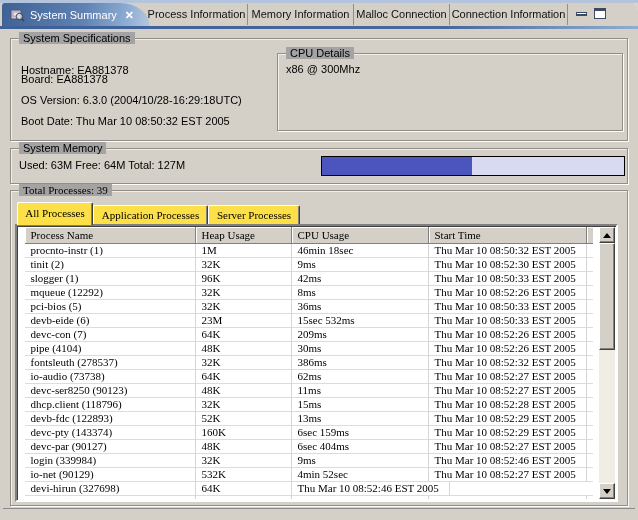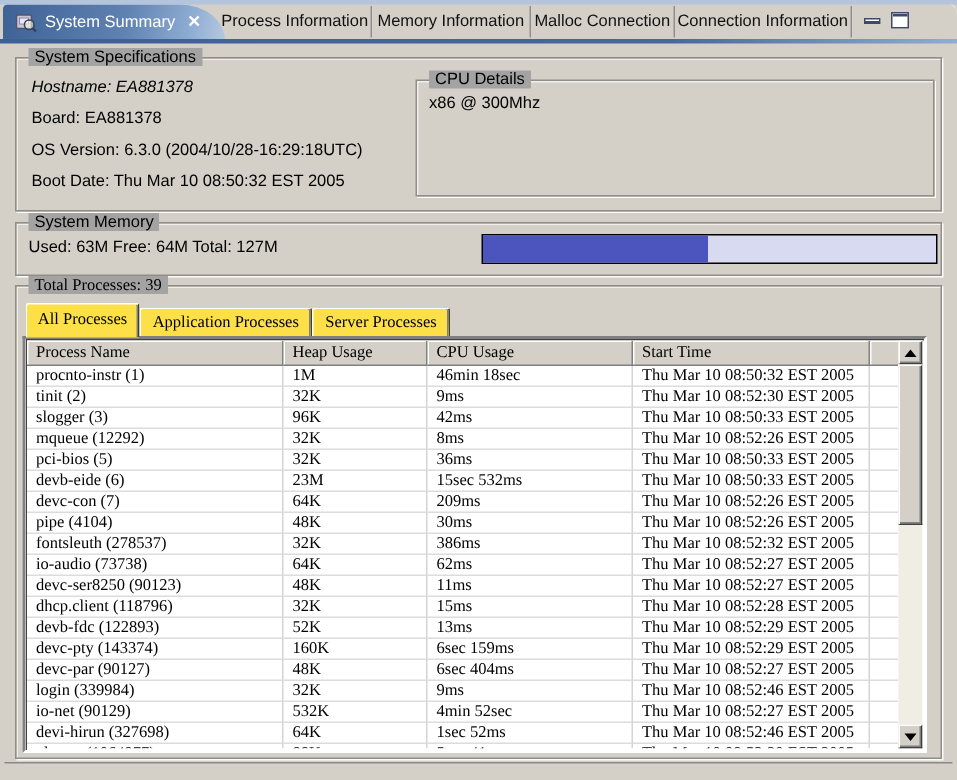--- a/index.html
+++ b/index.html
@@ -53,21 +53,21 @@
     box-shadow: inset -1px 0 0 #808080;
     border-top-left-radius:2px; border-top-right-radius:2px; white-space:nowrap; }
   .ptab.active { top:11px; height:23px; line-height:21px; z-index:3; }
   .ptab.idle   { top:14px; height:20px; line-height:18px; z-index:1; }
 
   
   .tframe { position:absolute; left:4px; top:33px; width:603px; height:278px;
     border:2px solid; border-color:#808080 #fff #fff #808080; background:#fff;
     box-shadow: inset 1px 1px 0 #404040; z-index:2; }
   .tinner { position:absolute; left:1px; top:1px; right:1px; bottom:1px; display:flex; background:#fff; overflow:hidden; }
-  .tcols { width:583px; display:flex; flex-direction:column; overflow:hidden; }
+  .tcols { width:583px; display:flex; flex-direction:column; overflow:hidden;align-items:center; }
   .thead { display:flex; height:17px; flex:0 0 17px; }
   .hcell { background:#d4d0c8; border-right:1px solid #808080; border-bottom:1px solid #808080;
     box-shadow: inset 1px 1px 0 #fff; padding-left:6px; line-height:16px; white-space:nowrap; overflow:hidden; }
   .tbody { flex:1; overflow:hidden; }
   .trow { display:flex; height:14px; }
   .tcell { border-right:1px solid #d4d4d4; border-bottom:1px solid #dcdcdc; padding-left:6px;
     line-height:13px; white-space:nowrap; overflow:hidden; }
   .c-name { width:171px; } .c-heap { width:96px; } .c-cpu { width:137px; } .c-start { width:158px; } .c-fill { flex:1; border-right:none; }
   .hcell.c-fill { border-right:none; }
 
@@ -114,21 +114,21 @@
   </div>
   <div class="tab-underline"></div>
 
   <div class="edge edge-left"></div>
   <div class="edge edge-right"></div>
   <div class="view-bottom-line"></div>
   <div class="edge edge-bottom"></div>
 
   <div class="group g-spec">
     <span class="gtitle">System Specifications</span>
-    <div class="spec-line" style="top:13px;font-style:italic;">Hostname: EA881378</div>
+    <div class="spec-line" style="top:25px;">Hostname: EA881378</div>
     <div class="spec-line" style="top:34px;">Board: EA881378</div>
     <div class="spec-line" style="top:55px;">OS Version: 6.3.0 (2004/10/28-16:29:18UTC)</div>
     <div class="spec-line" style="top:76px;">Boot Date: Thu Mar 10 08:50:32 EST 2005</div>
     <div class="group g-cpu">
       <span class="gtitle">CPU Details</span>
       <div class="cpu-val">x86 @ 300Mhz</div>
     </div>
   </div>
 
   <div class="group g-mem">
@@ -165,21 +165,21 @@
                 <div class="tcell c-fill"></div>
               </div>
               <div class="trow">
                 <div class="tcell c-name">tinit (2)</div>
                 <div class="tcell c-heap">32K</div>
                 <div class="tcell c-cpu">9ms</div>
                 <div class="tcell c-start">Thu Mar 10 08:52:30 EST 2005</div>
                 <div class="tcell c-fill"></div>
               </div>
               <div class="trow">
-                <div class="tcell c-name">slogger (3)</div>
+                <div class="tcell c-name">slogger (1)</div>
                 <div class="tcell c-heap">96K</div>
                 <div class="tcell c-cpu">42ms</div>
                 <div class="tcell c-start">Thu Mar 10 08:50:33 EST 2005</div>
                 <div class="tcell c-fill"></div>
               </div>
               <div class="trow">
                 <div class="tcell c-name">mqueue (12292)</div>
                 <div class="tcell c-heap">32K</div>
                 <div class="tcell c-cpu">8ms</div>
                 <div class="tcell c-start">Thu Mar 10 08:52:26 EST 2005</div>
@@ -272,21 +272,20 @@
               <div class="trow">
                 <div class="tcell c-name">io-net (90129)</div>
                 <div class="tcell c-heap">532K</div>
                 <div class="tcell c-cpu">4min 52sec</div>
                 <div class="tcell c-start">Thu Mar 10 08:52:27 EST 2005</div>
                 <div class="tcell c-fill"></div>
               </div>
               <div class="trow">
                 <div class="tcell c-name">devi-hirun (327698)</div>
                 <div class="tcell c-heap">64K</div>
-                <div class="tcell c-cpu">1sec 52ms</div>
                 <div class="tcell c-start">Thu Mar 10 08:52:46 EST 2005</div>
                 <div class="tcell c-fill"></div>
               </div>
               <div class="trow">
                 <div class="tcell c-name">photon (1064977)</div>
                 <div class="tcell c-heap">88K</div>
                 <div class="tcell c-cpu">5sec 41ms</div>
                 <div class="tcell c-start">Thu Mar 10 08:52:30 EST 2005</div>
                 <div class="tcell c-fill"></div>
               </div>

